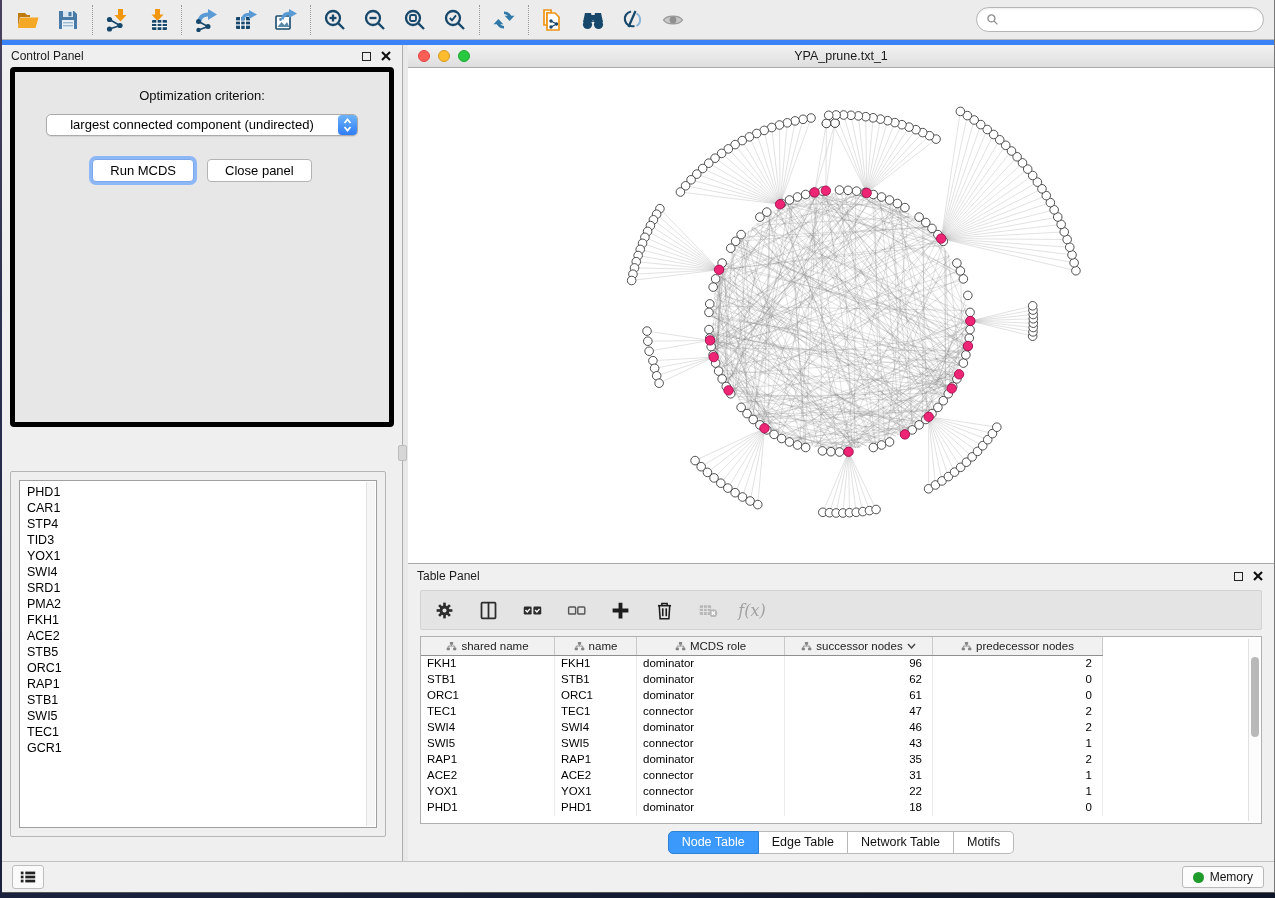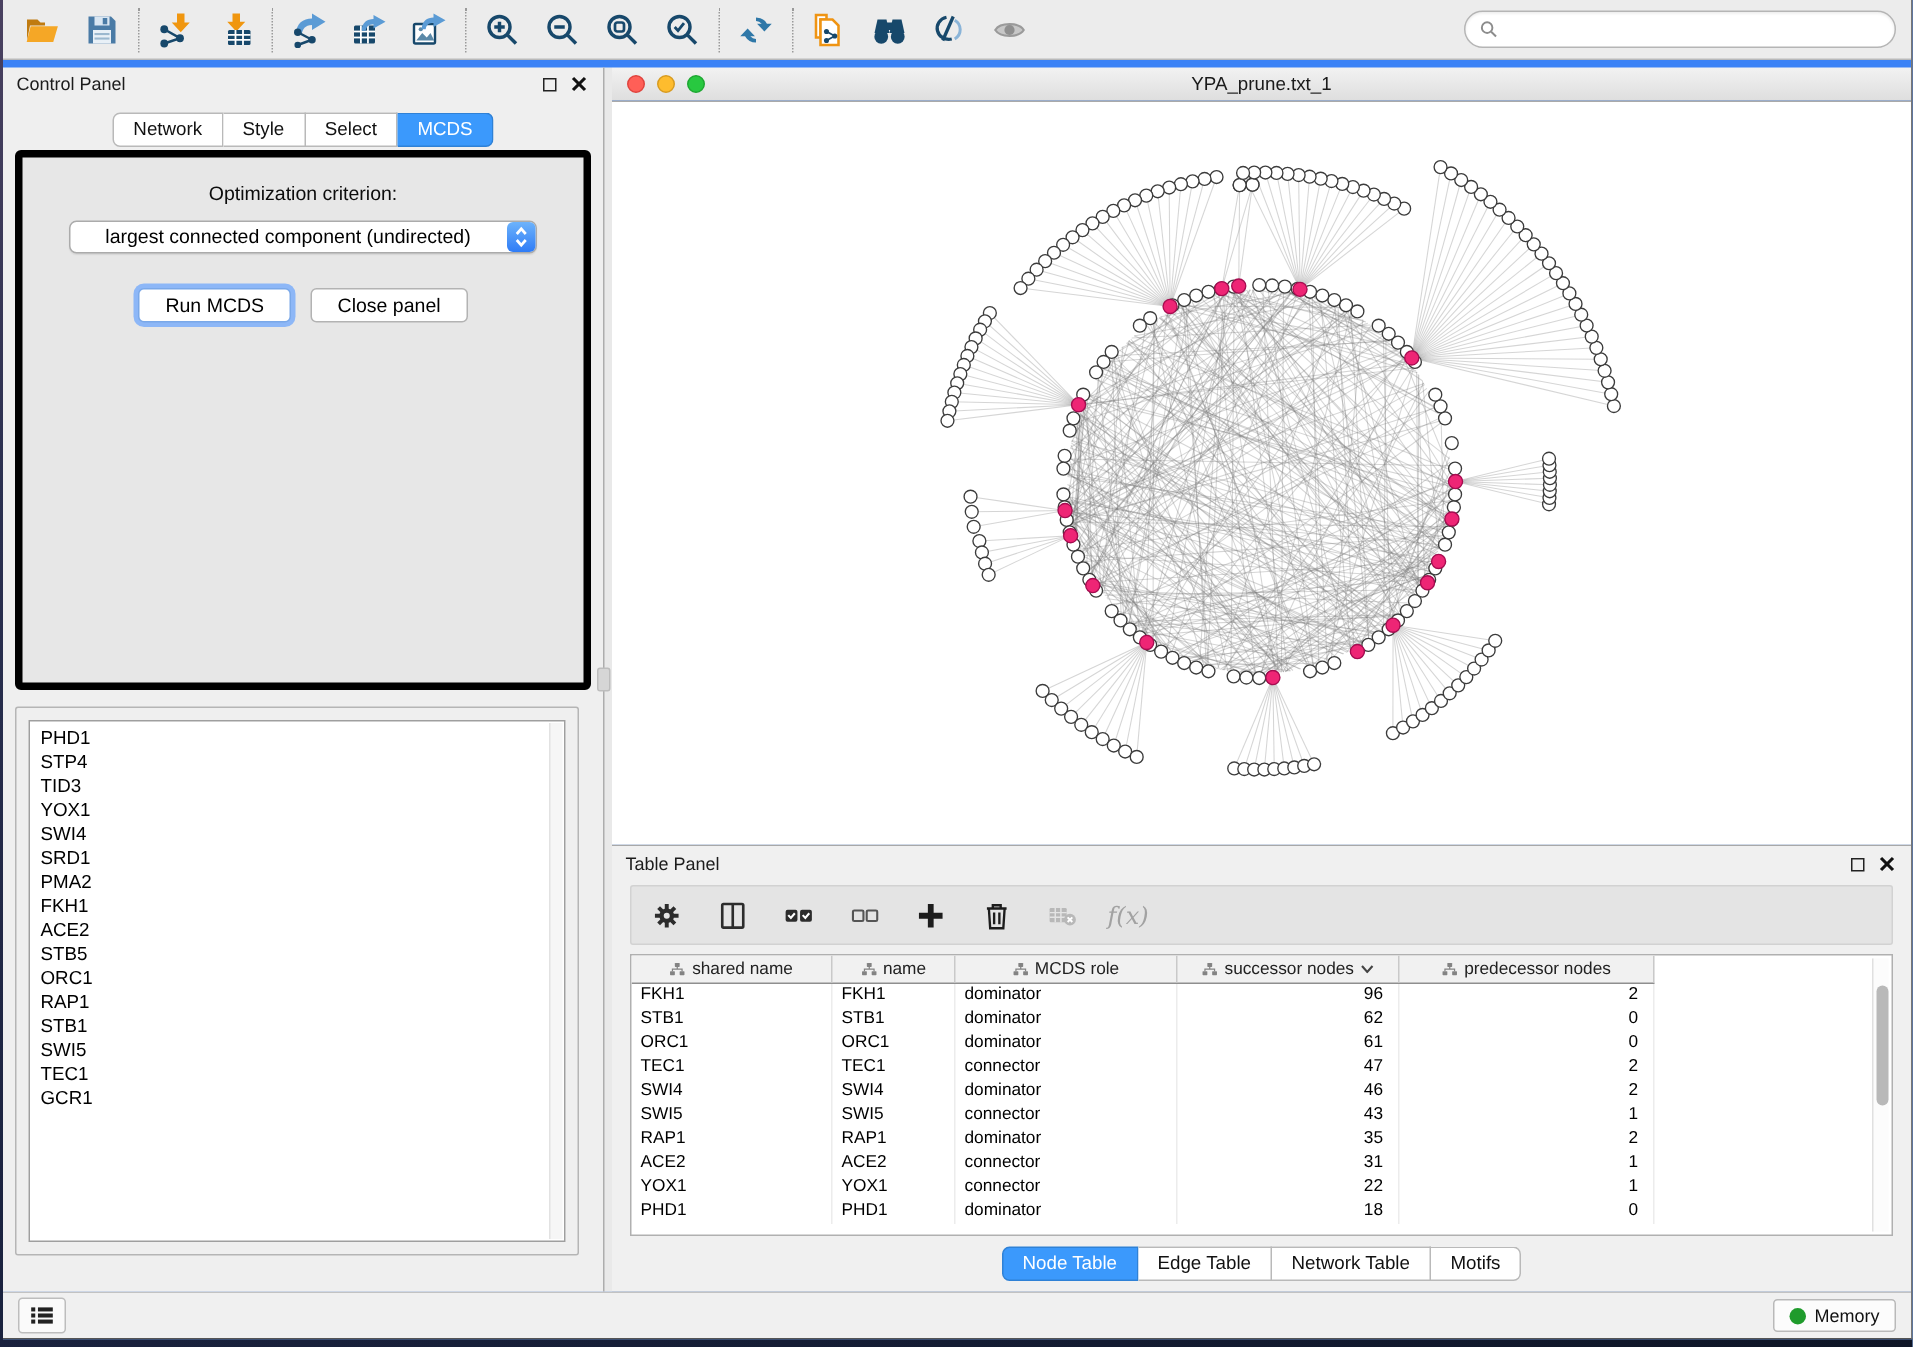--- a/index.html
+++ b/index.html
@@ -343,28 +343,20 @@
             <span class="float-glyph"></span>
           </span>
         <span class="wbtn close-glyph">
             <svg viewBox="0 0 10 10">
               <g stroke="#111" stroke-width="2.1">
                 <line x1="1" y1="1" x2="9" y2="9"></line>
                 <line x1="9" y1="1" x2="1" y2="9"></line>
               </g>
             </svg>
           </span>
-      </div>
-      <div class="seg-row">
-        <div class="seg">
-            <button class="seg-btn">Network</button>
-            <button class="seg-btn">Style</button>
-            <button class="seg-btn">Select</button>
-            <button class="seg-btn active">MCDS</button>
-          </div>
       </div>
       <div class="card">
         <div class="opt-label">Optimization criterion:</div>
         <div class="selwrap">
           <div class="selbox">largest connected component (undirected)</div>
           <div class="selstep">
             <svg viewBox="0 0 9 16">
                 <g stroke="#fff" stroke-width="1.8" fill="none">
                   <polyline points="1.5,6 4.5,2.5 7.5,6"></polyline>
                   <polyline points="1.5,10 4.5,13.5 7.5,10"></polyline>
@@ -375,20 +367,21 @@
         <div class="btn-row">
           <button class="pbtn focused">Run MCDS</button>
           <button class="pbtn">Close panel</button>
         </div>
       </div>
       <div class="result-fieldset">
         <span class="result-legend">MCDS result (17 nodes)</span>
         <div class="result-list">
           <div class="result-scroll"></div>
         <div class="mcds-item">PHD1</div>
+            <div class="mcds-item">CAR1</div>
             <div class="mcds-item">STP4</div>
             <div class="mcds-item">TID3</div>
             <div class="mcds-item">YOX1</div>
             <div class="mcds-item">SWI4</div>
             <div class="mcds-item">SRD1</div>
             <div class="mcds-item">PMA2</div>
             <div class="mcds-item">FKH1</div>
             <div class="mcds-item">ACE2</div>
             <div class="mcds-item">STB5</div>
             <div class="mcds-item">ORC1</div>

